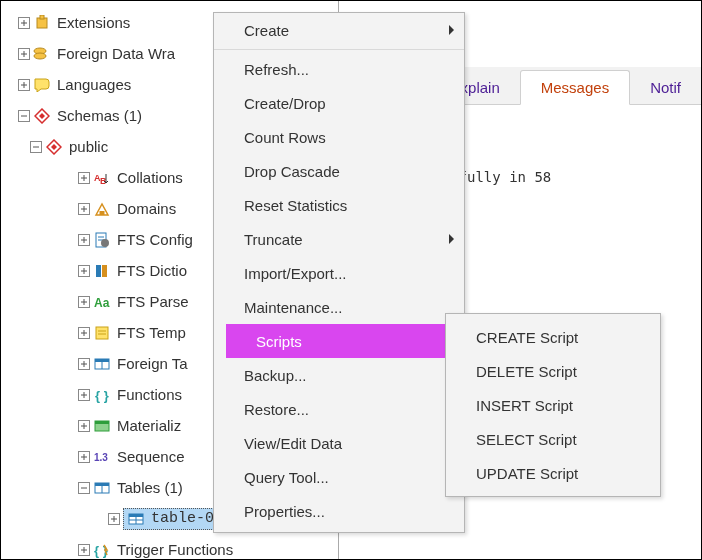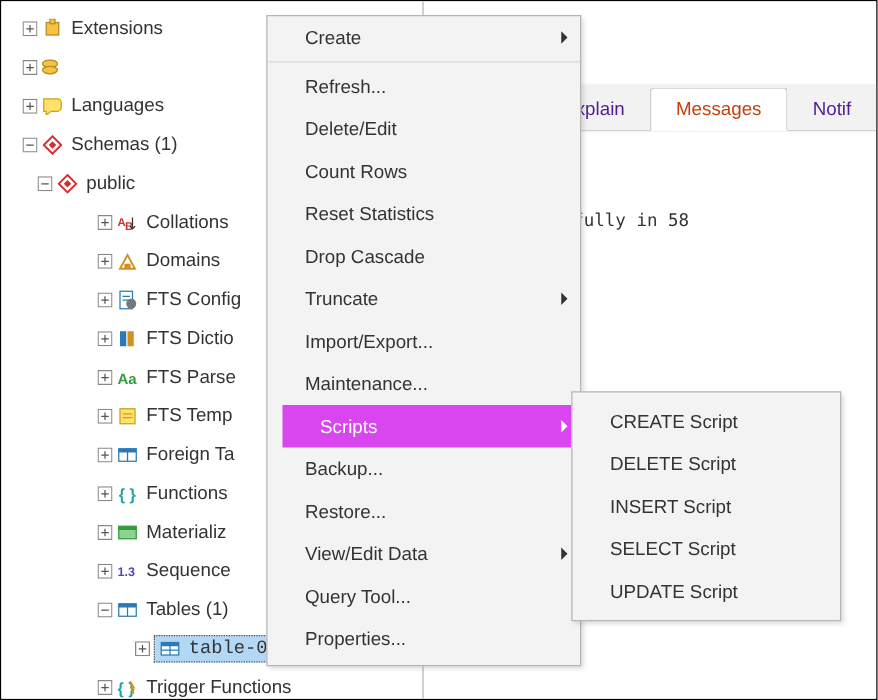--- a/index.html
+++ b/index.html
@@ -139,21 +139,21 @@
     transform: translateY(-50%);
     width: 0; height: 0;
     border-top: 5px solid transparent;
     border-bottom: 5px solid transparent;
     border-left: 5px solid #333;
   }
   .menu-item.highlight .submenu-arrow { border-left-color: #fff; }
 
   .submenu {
     position: absolute;
-    left: 456px; top: 312px;
+    left: 444px; top: 312px;
     width: 216px;
     background: #f3f3f3;
     border: 1px solid #b5b5b5;
     box-shadow: 2px 2px 4px rgba(0,0,0,0.15);
     z-index: 11;
     padding: 6px 0;
   }
 
   
   .tabs-gap { width: 106px; }
@@ -187,20 +187,21 @@
           <line x1="3" y1="6" x2="9" y2="6" stroke="#555"></line>
           <line x1="6" y1="3" x2="6" y2="9" stroke="#555"></line>
         </svg>
     </span>
     <span class="icon">
       <svg width="18" height="14">
           <ellipse cx="7" cy="4" rx="6" ry="3" fill="#f6c244" stroke="#b88a1f"></ellipse>
           <ellipse cx="7" cy="9" rx="6" ry="3" fill="#f6c244" stroke="#b88a1f"></ellipse>
         </svg>
     </span>
+    <span class="label">Foreign Data Wra</span>
   </div>
 
   <div class="tree-item ind0">
     <span class="expander">
       <svg width="12" height="12">
           <rect x="0.5" y="0.5" width="11" height="11" fill="none" stroke="#888"></rect>
           <line x1="3" y1="6" x2="9" y2="6" stroke="#555"></line>
           <line x1="6" y1="3" x2="6" y2="9" stroke="#555"></line>
         </svg>
     </span>
@@ -489,30 +490,30 @@
 <div class="context-menu">
   <div class="menu-item">
     <span>Create</span>
     <span class="submenu-arrow"></span>
   </div>
   <div class="menu-sep"></div>
   <div class="menu-item">
       <span>Refresh...</span>
     </div>
   <div class="menu-item">
-      <span>Delete/Edit</span>
+      <span>Create/Drop</span>
     </div>
   <div class="menu-item">
       <span>Count Rows</span>
     </div>
   <div class="menu-item">
+      <span>Drop Cascade</span>
+    </div>
+  <div class="menu-item">
       <span>Reset Statistics</span>
-    </div>
-  <div class="menu-item">
-      <span>Drop Cascade</span>
     </div>
   <div class="menu-item">
     <span>Truncate</span>
     <span class="submenu-arrow"></span>
   </div>
   <div class="menu-item">
       <span>Import/Export...</span>
     </div>
   <div class="menu-item">
       <span>Maintenance...</span>

